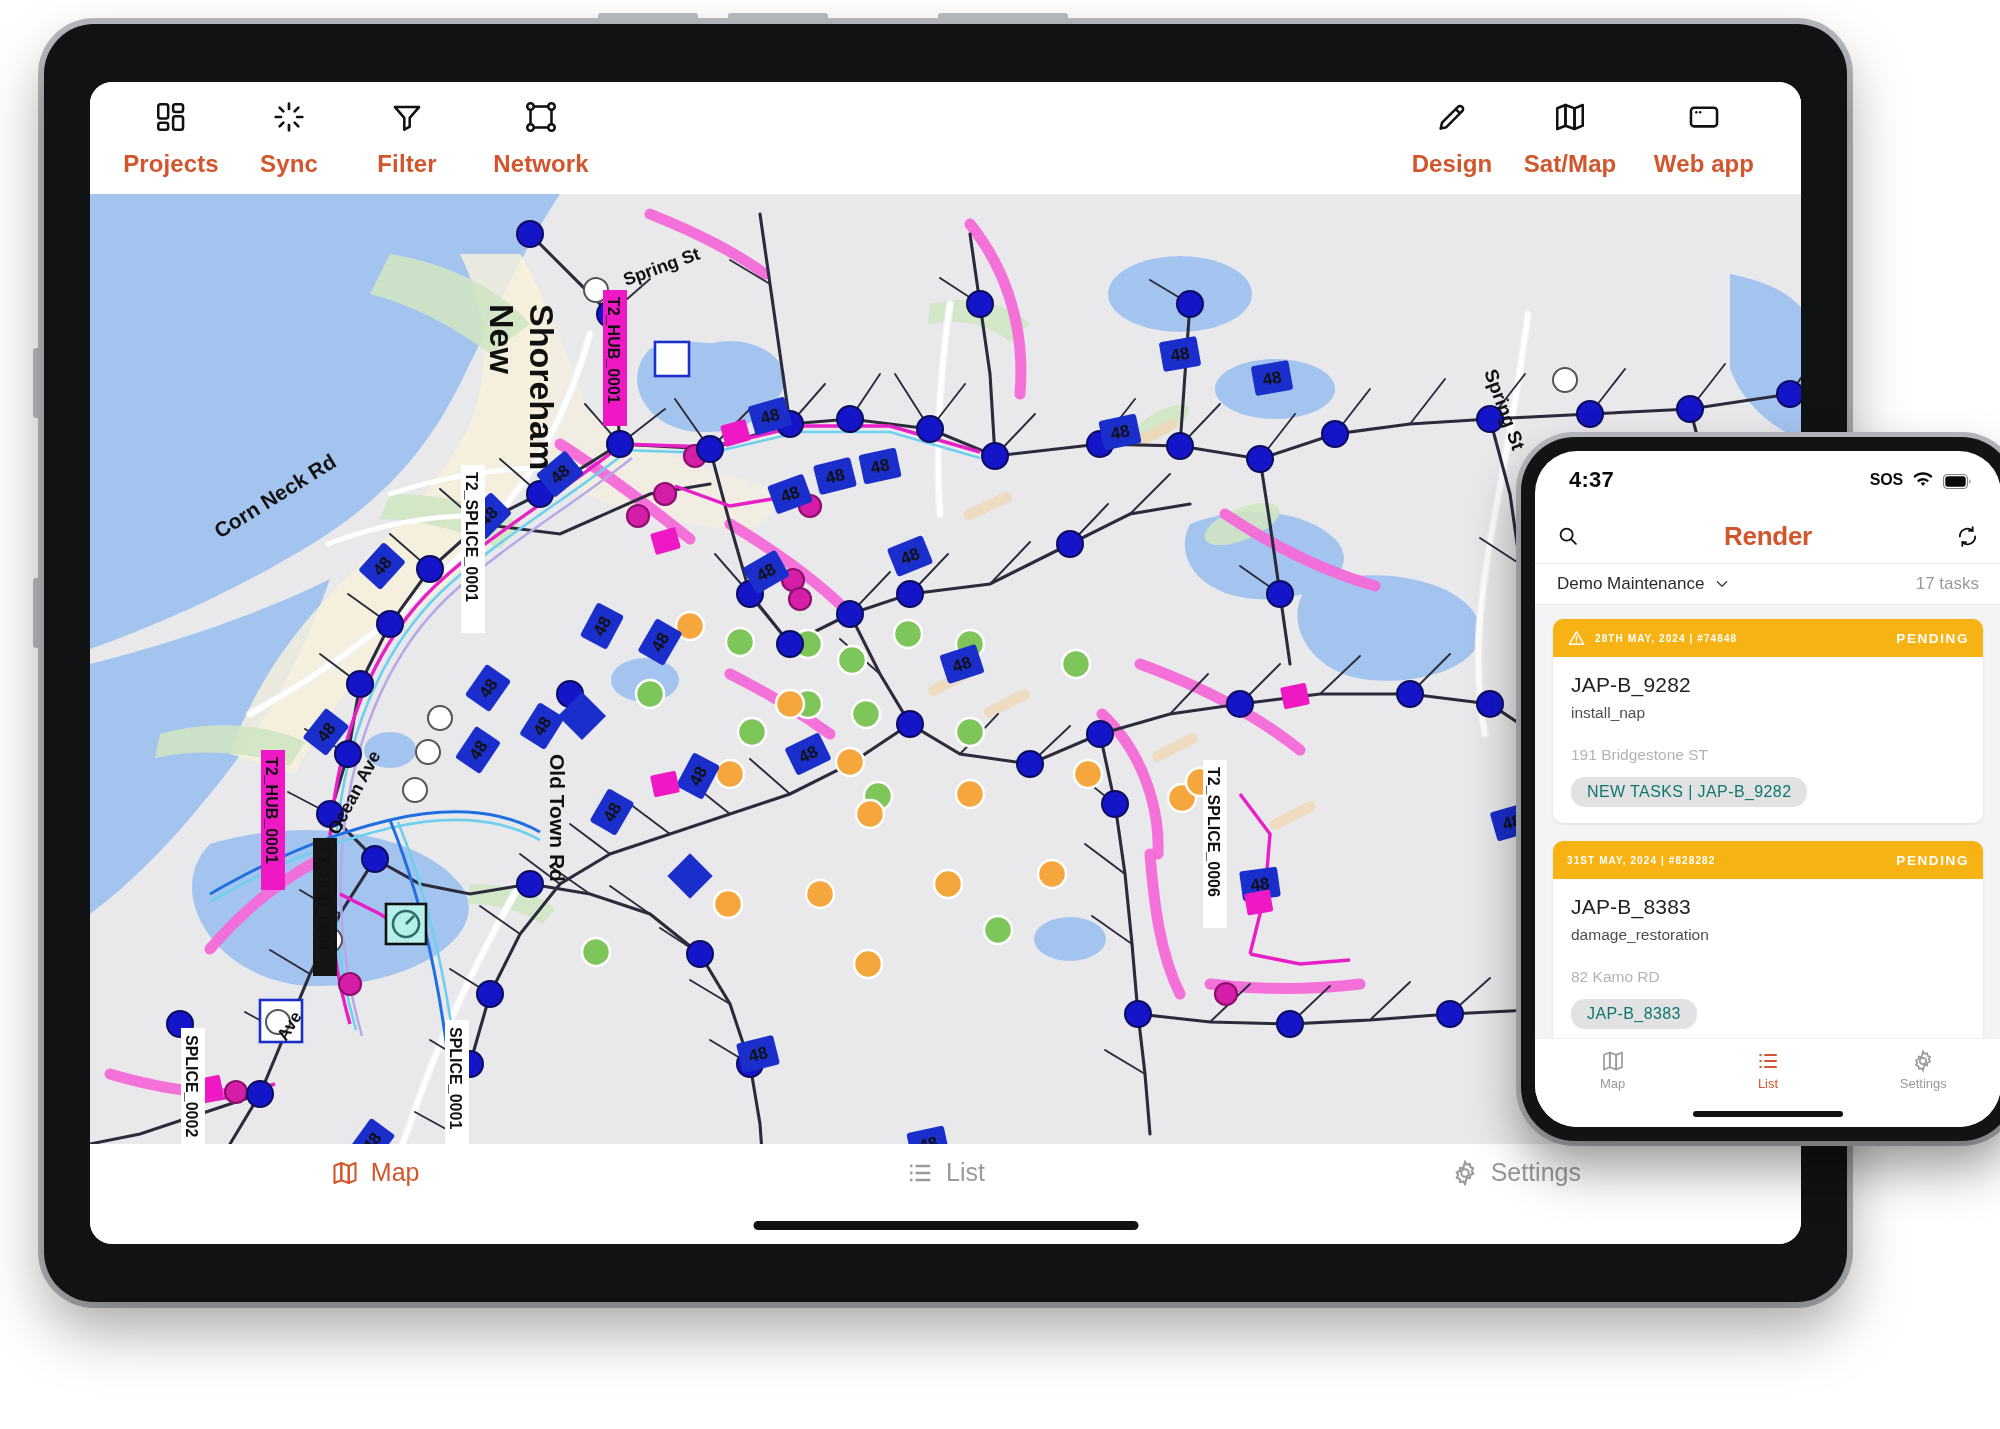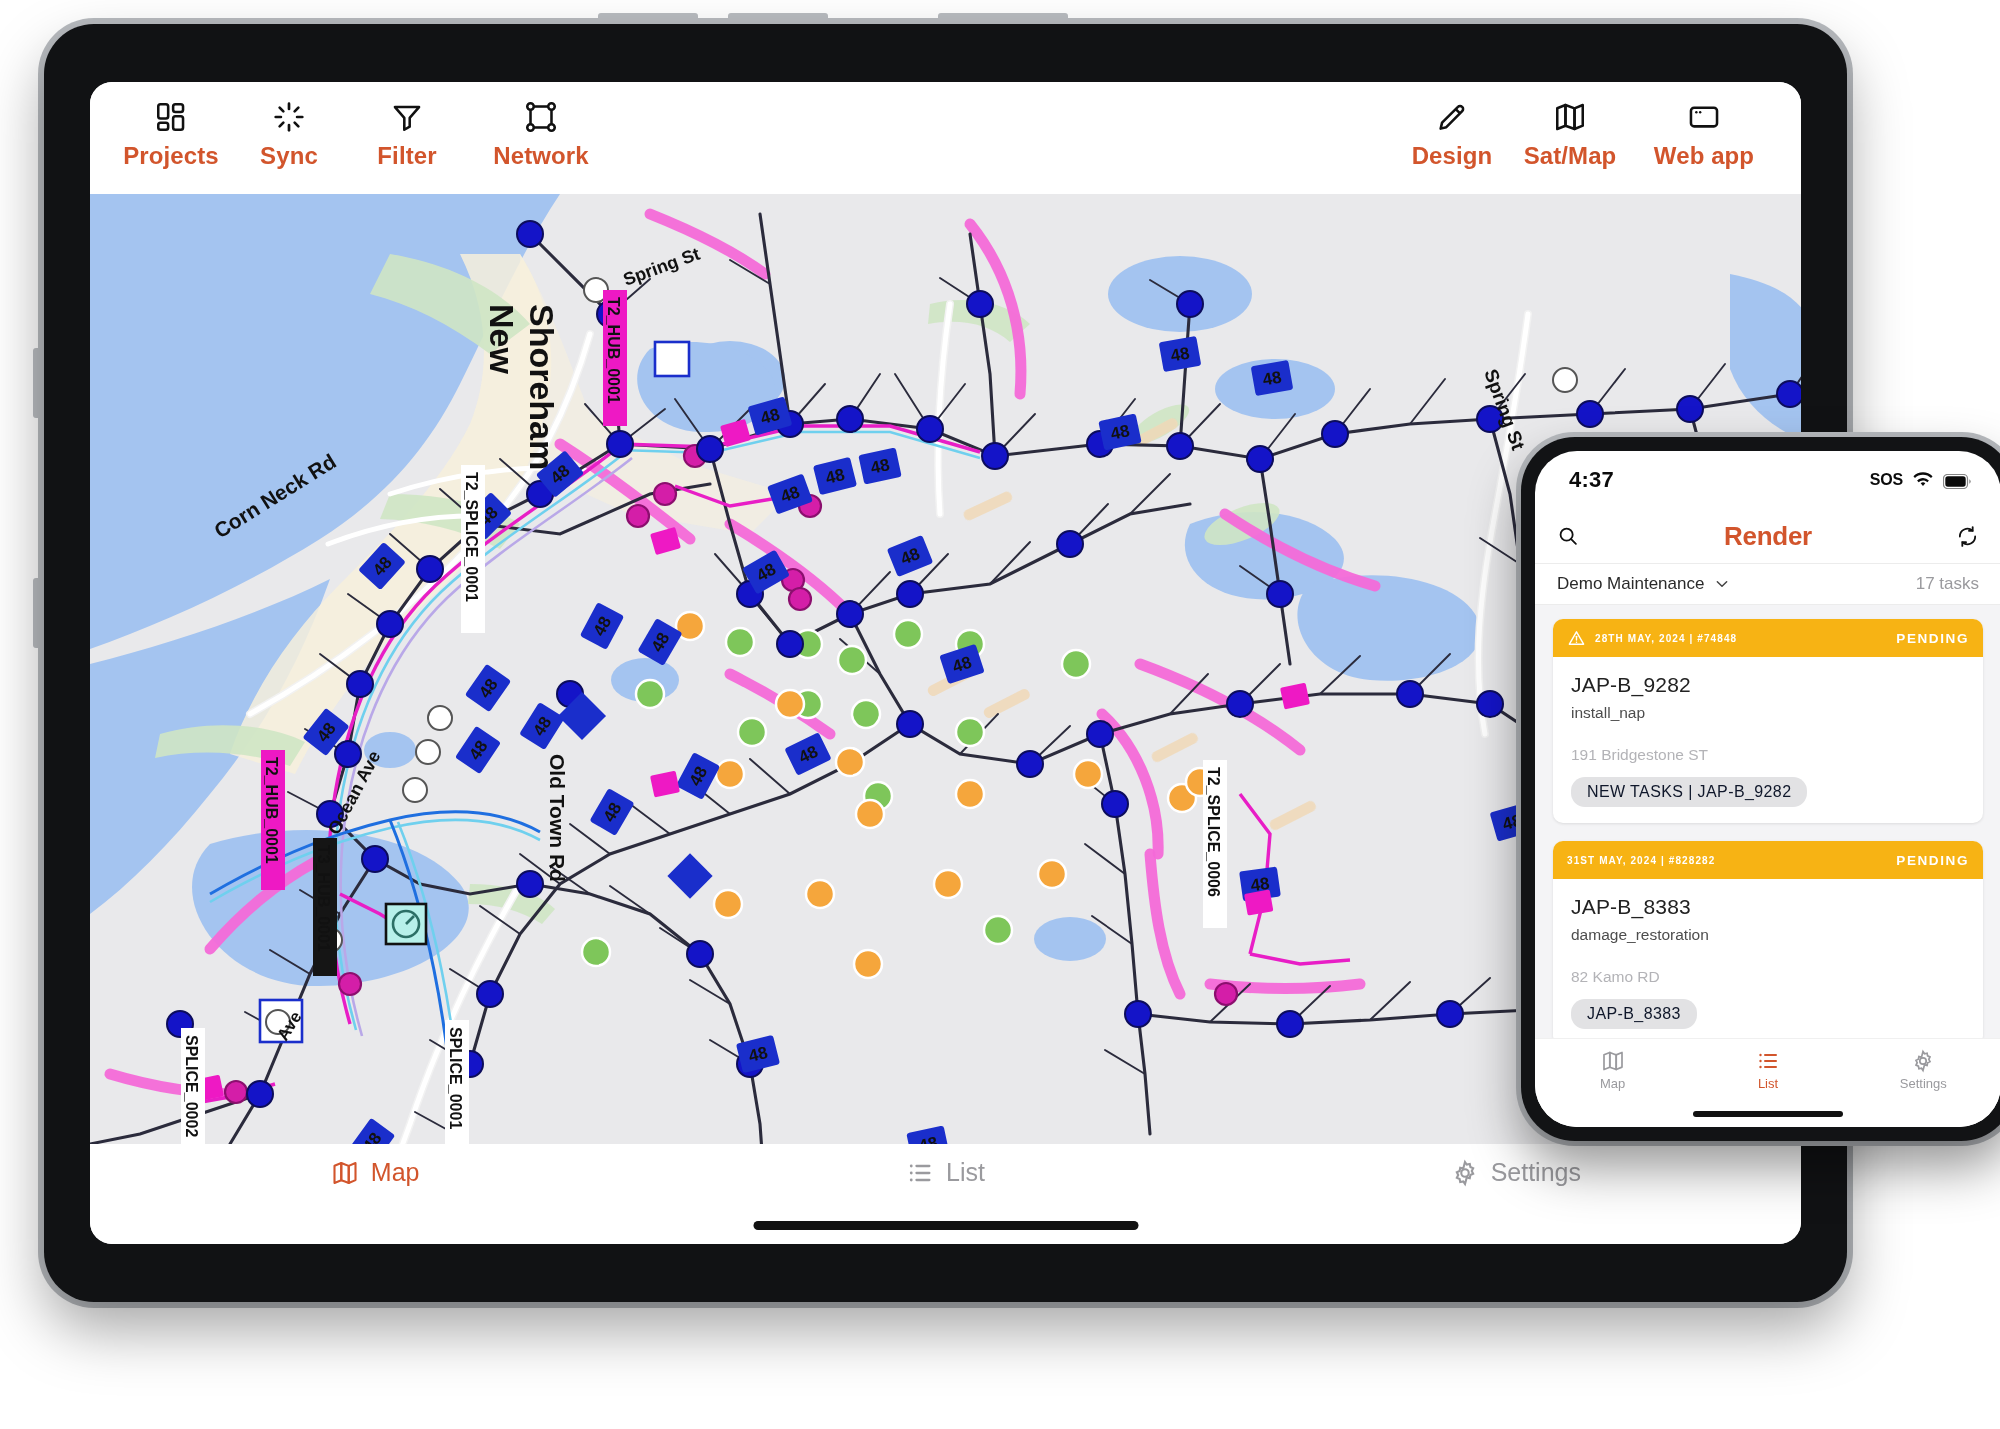--- a/index.html
+++ b/index.html
@@ -17,21 +17,21 @@
   .tablet-btn{position:absolute;background:#b9bcc0;border-radius:3px;}
 
   
   .tbar{position:absolute;left:0;top:0;right:0;height:112px;background:#fff;
         display:flex;align-items:flex-start;z-index:6;}
   .tbar-left{display:flex;gap:0px;padding-left:22px;padding-top:14px;}
   .tbar-right{margin-left:auto;display:flex;gap:0px;padding-right:22px;padding-top:14px;}
   .tbar-item{width:118px;display:flex;flex-direction:column;align-items:center;
              cursor:pointer;}
   .tbar-item .ic{height:42px;display:flex;align-items:center;justify-content:center;}
-  .tbar-item .lb{margin-top:4px;font-size:24px;font-weight:bold;color:#d2552c;
+  .tbar-item .lb{margin-top:12px;font-size:24px;font-weight:bold;color:#d2552c;
                  letter-spacing:.1px;white-space:nowrap;}
   .tbar-item.wide{width:150px;}
 
   
   .tmap{position:absolute;left:0;top:112px;right:0;bottom:86px;overflow:hidden;
         background:#e9e9eb;}
   .tmap svg{position:absolute;left:0;top:0;}
 
   
   .tnav{position:absolute;left:0;right:0;bottom:0;height:86px;background:#fff;
@@ -75,21 +75,21 @@
   .card-head.released{background:#4ecb93;}
   .card-title{font-size:10px;font-weight:bold;color:#fff;letter-spacing:1.1px;
               white-space:nowrap;}
   .card-status{margin-left:auto;font-size:13.5px;font-weight:bold;color:#fff;
                letter-spacing:1.6px;}
   .card-body{padding:16px 18px 16px;}
   .card-ref{font-size:21px;color:#222;letter-spacing:.2px;}
   .card-type{font-size:15.5px;color:#4d4d4d;margin-top:7px;}
   .card-addr{font-size:15.5px;color:#b3b3b7;margin-top:24px;}
   .card-tag{display:inline-block;margin-top:13px;background:#e2e2e4;border-radius:14px;
-            padding:6px 16px;font-size:16px;color:#0f172a;letter-spacing:.4px;}
+            padding:6px 16px;font-size:16px;color:#0f766e;letter-spacing:.4px;}
 
   .p-nav{height:78px;background:#fff;display:flex;align-items:flex-start;padding-top:10px;
          flex:none;position:relative;border-top:1px solid #f0f0f0;}
   .p-nav-item{flex:1;display:flex;flex-direction:column;align-items:center;gap:3px;
               cursor:pointer;}
   .p-nav-item .lb{font-size:13px;color:#9a9a9e;}
   .p-nav-item.active .lb{color:#d2552c;}
   .p-home{position:absolute;left:50%;transform:translateX(-50%);bottom:10px;
           width:150px;height:6px;border-radius:4px;background:#111;}
   .ico{display:block;}

